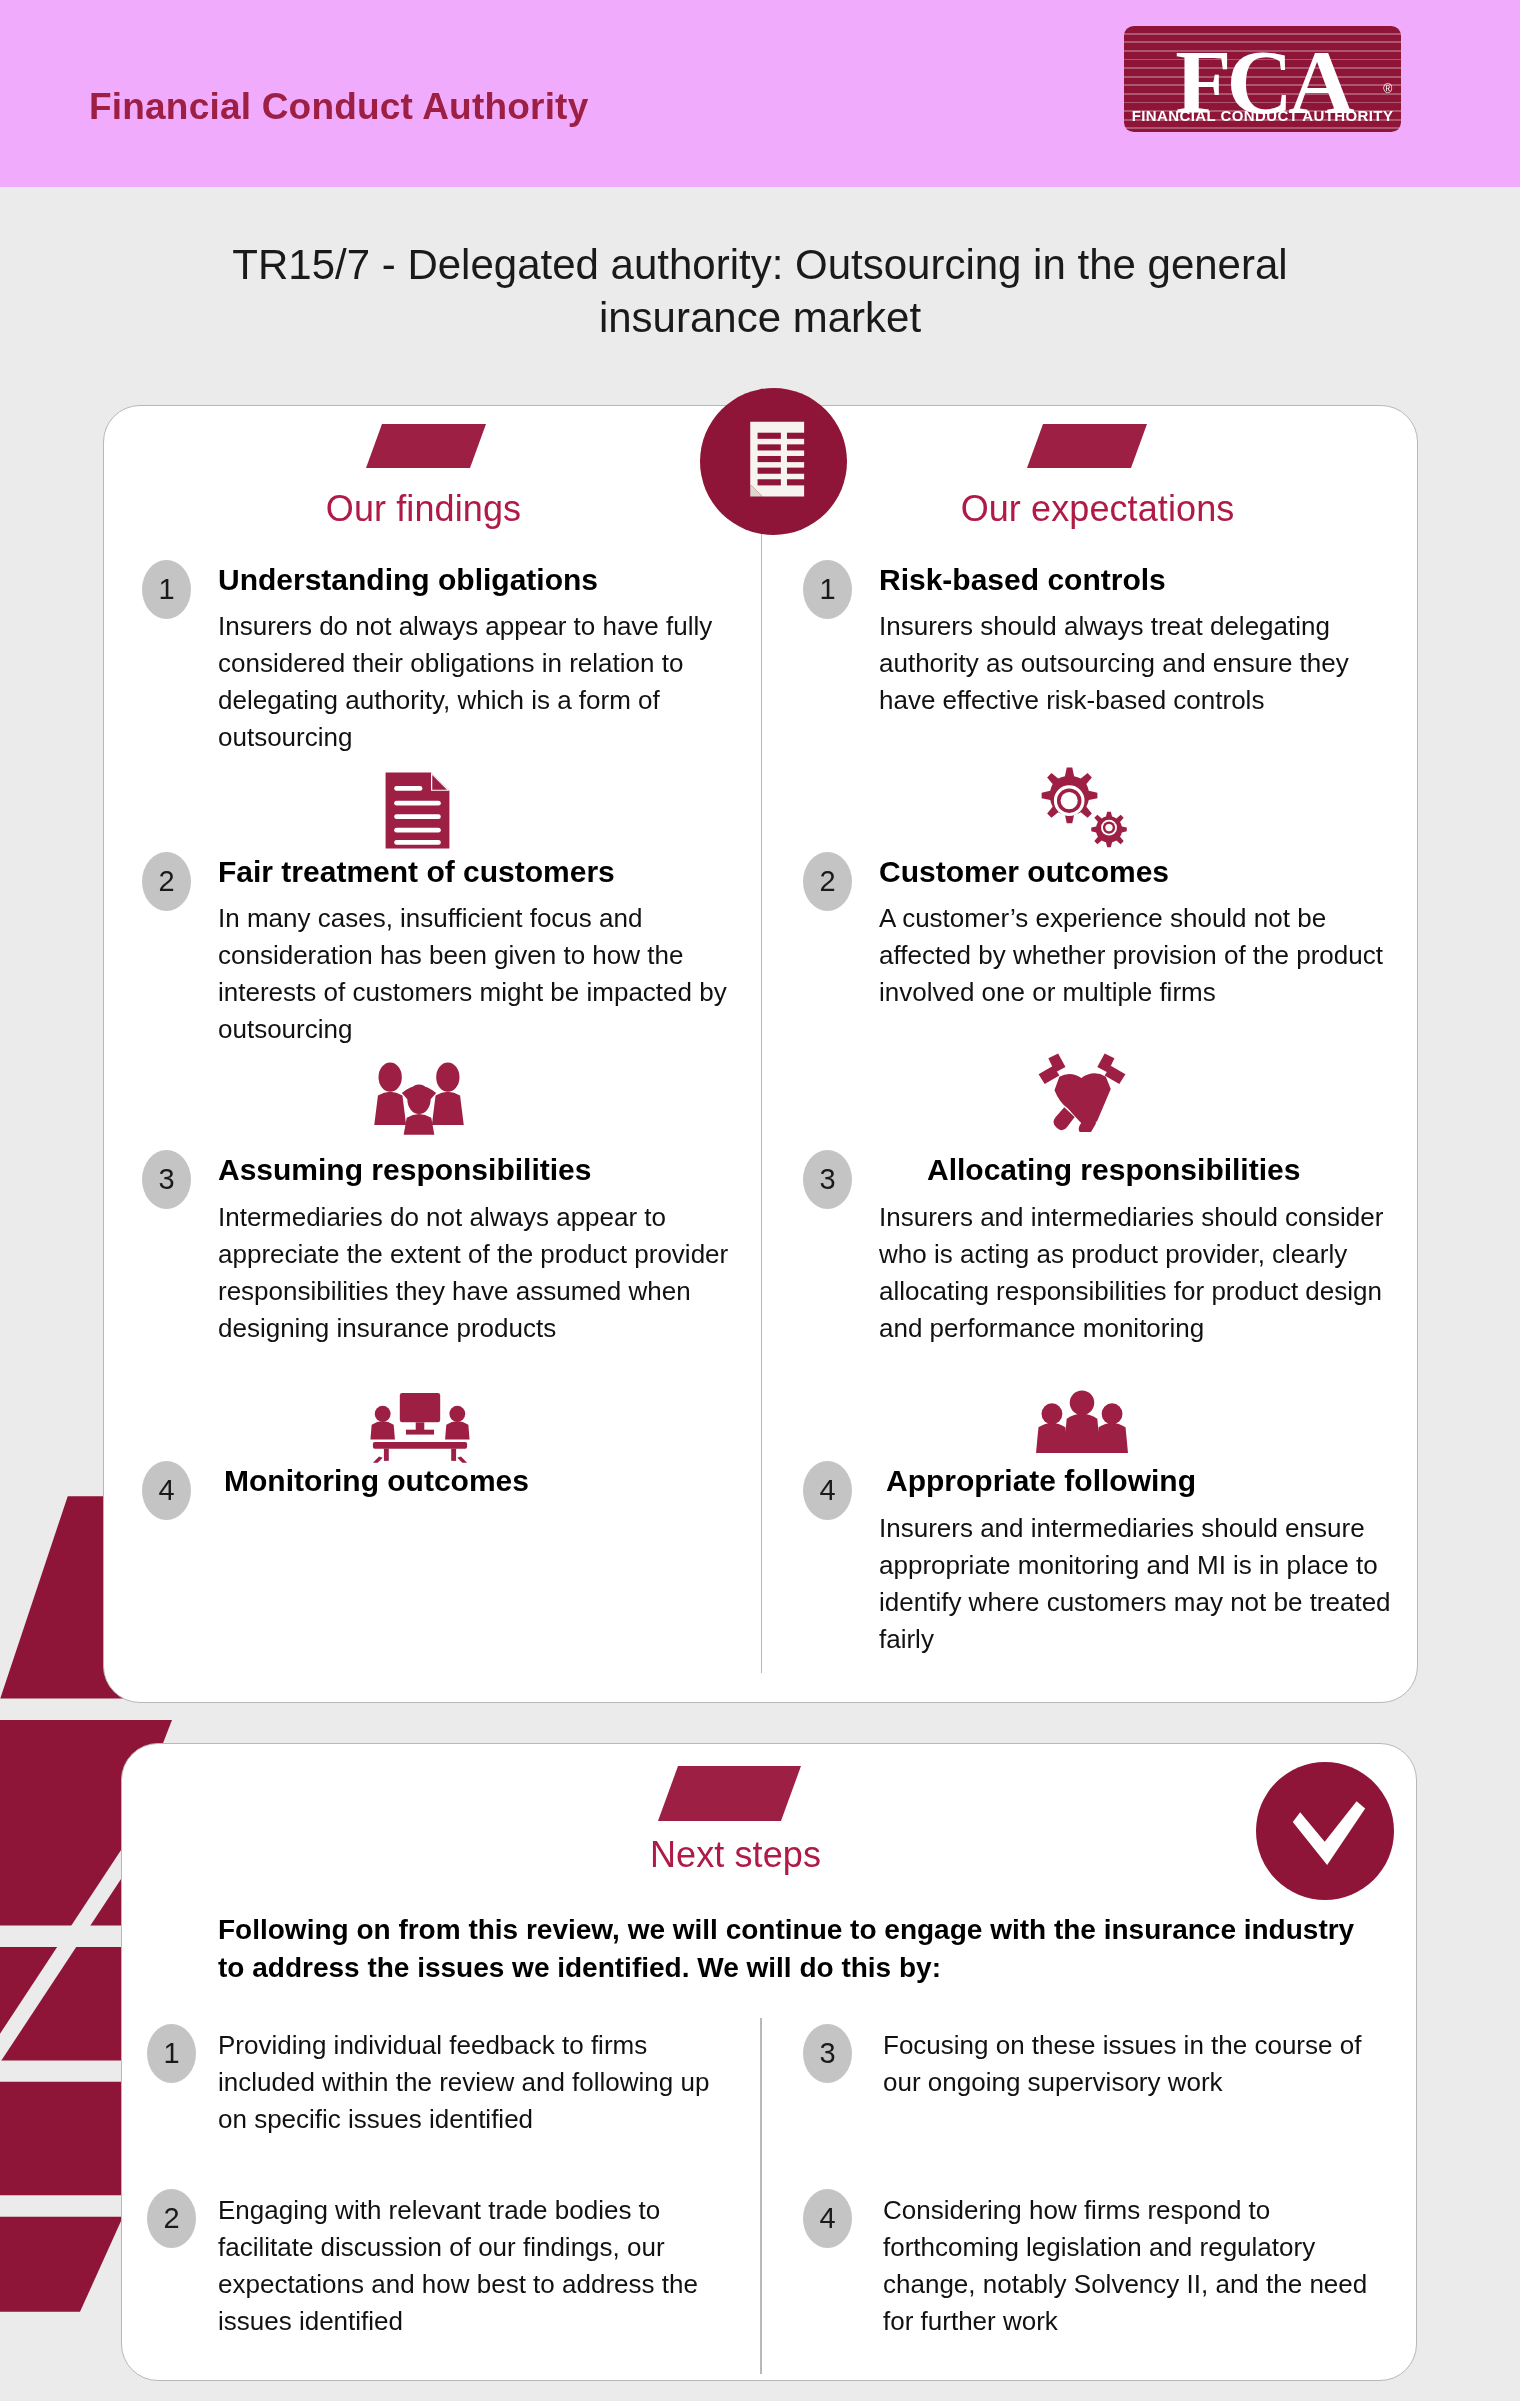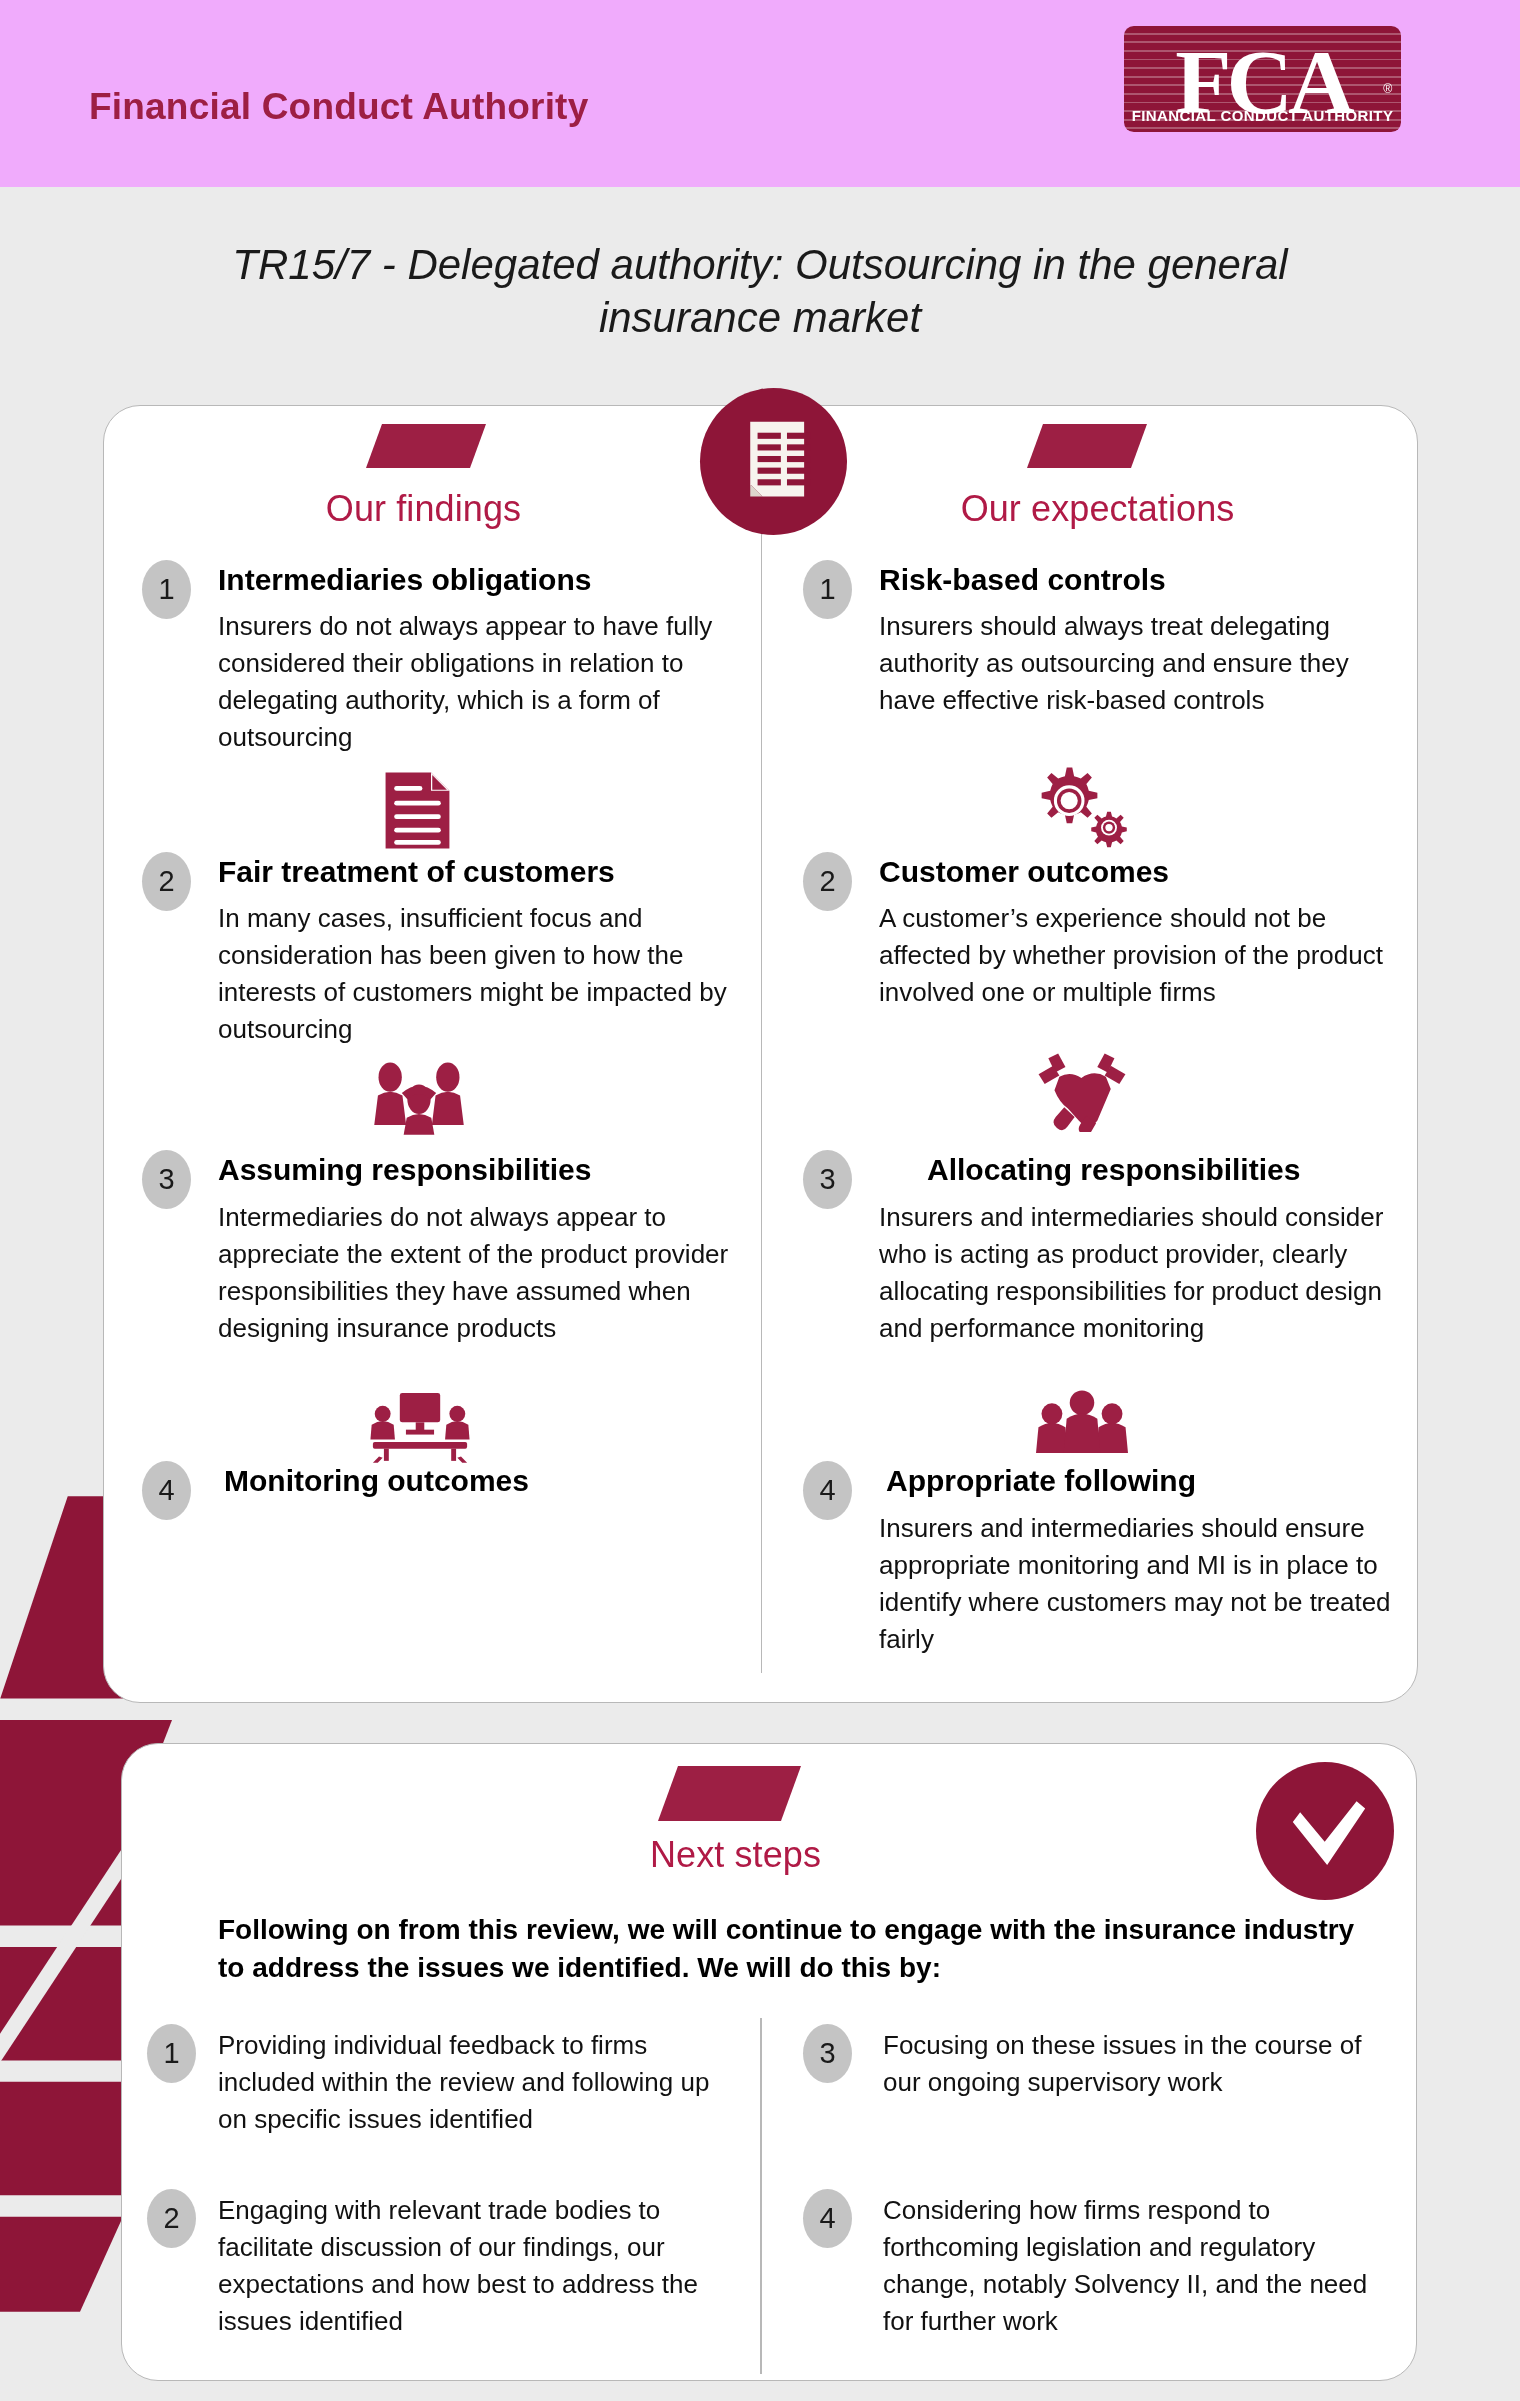--- a/index.html
+++ b/index.html
@@ -79,21 +79,20 @@
     letter-spacing: 0.4px;
   }
 
   
   .doc-title {
     position: absolute;
     left: 208px; top: 239px;
     width: 1104px;
     text-align: center;
     font-size: 42px;
-    font-style: italic;
     color: #1a1a1a;
     line-height: 1.25;
     font-weight: 400;
   }
 
   
   .deco-left {
     position: absolute;
     left: -12.3px; top: 1496px;
     width: 184px; height: 908px;
@@ -259,21 +258,21 @@
           <rect x="142" y="111" width="38" height="10"></rect>
         <rect x="94" y="130" width="38" height="10"></rect>
           <rect x="142" y="130" width="38" height="10"></rect>
         <rect x="94" y="149" width="38" height="10"></rect>
           <rect x="142" y="149" width="38" height="10"></rect>
       </g>
     </svg>
   </div>
 
   <div class="num-badge" style="left:142px; top:560px;">1</div>
-  <div class="item-title" style="left:218px; top:563px;">Intermediaries obligations</div>
+  <div class="item-title" style="left:218px; top:563px;">Understanding obligations</div>
   <div class="item-body" style="left:218px; top:608px; width:509px;">Insurers do not always appear to have fully considered their obligations in relation to delegating authority, which is a form of outsourcing</div>
 
   <div class="icon-wrap" style="left:383px; top:770px;">
     <svg width="69" height="81" viewBox="0 0 112 132" xmlns="http://www.w3.org/2000/svg">
       <path d="M4 4 h74 l30 30 v94 h-104 z" fill="#9d1f44"></path>
       <path d="M78 4 v30 h30 z" fill="#ffffff"></path>
       <path d="M80 8 l24 24 h-24 z" fill="#9d1f44"></path>
       <g fill="#ffffff">
         <rect x="18" y="26" width="46" height="8" rx="4"></rect>
         <rect x="18" y="50" width="76" height="8" rx="4"></rect>

